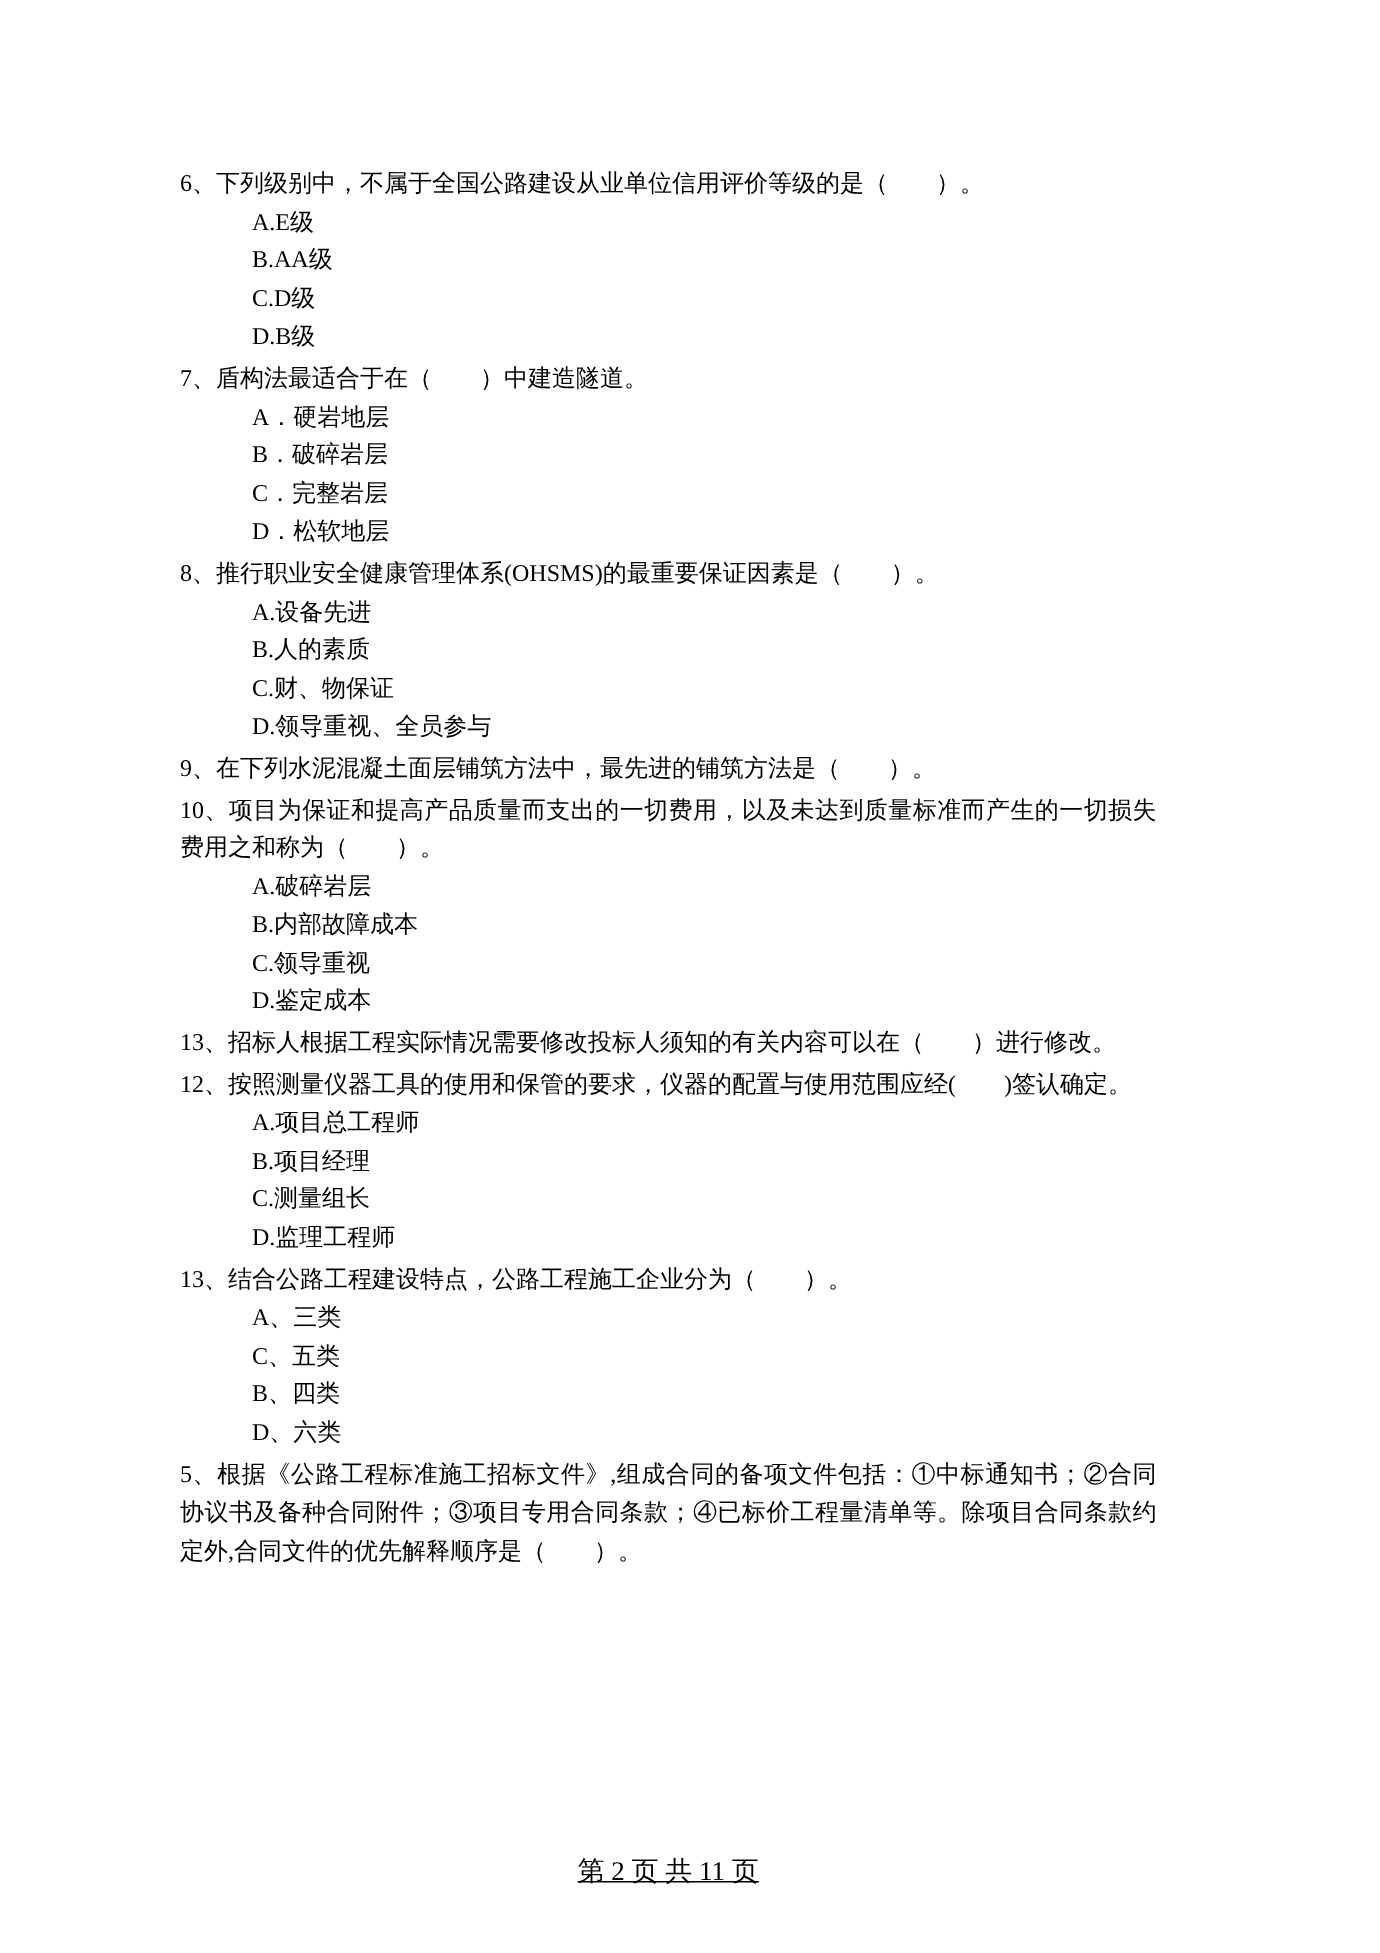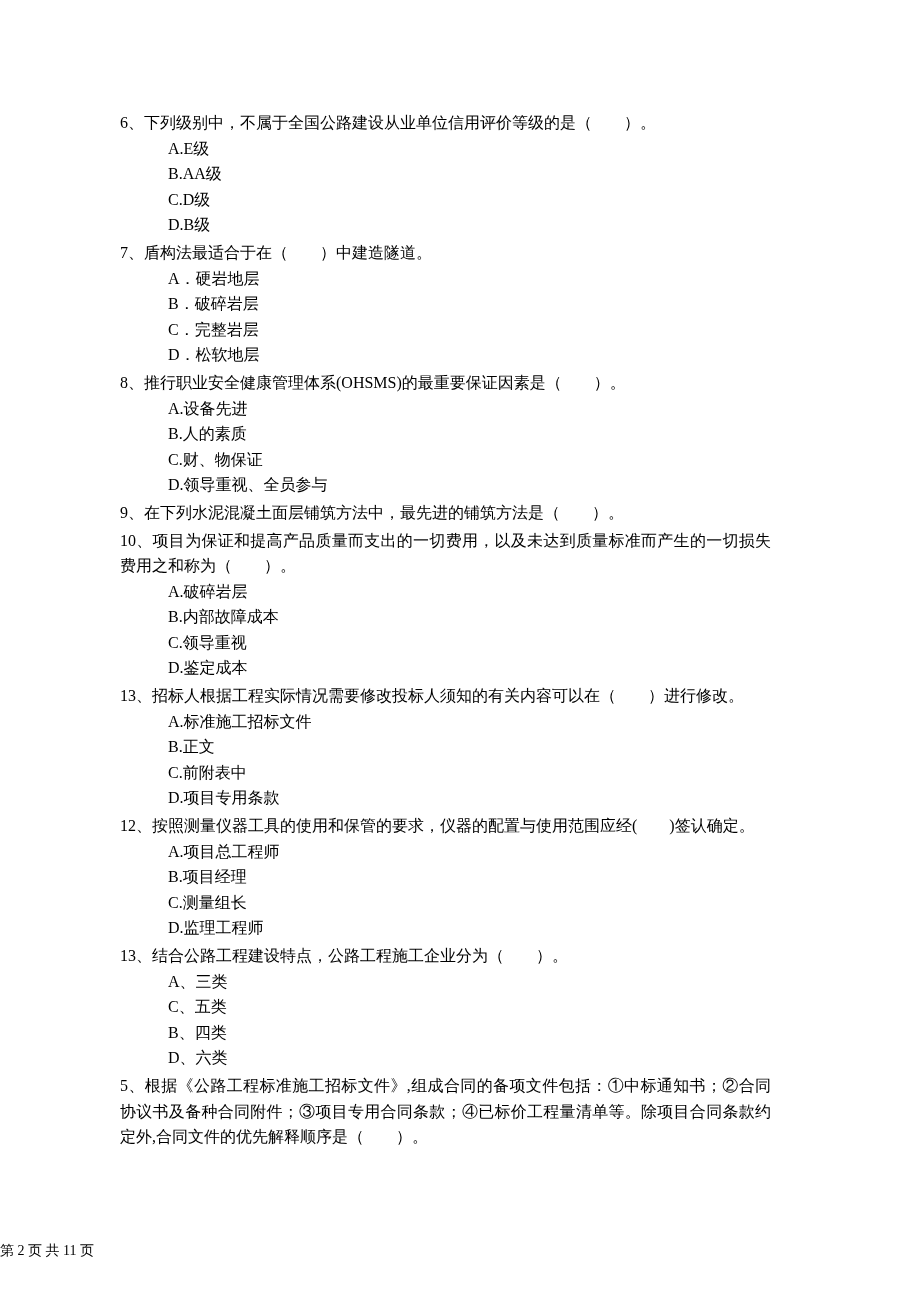--- a/index.html
+++ b/index.html
@@ -28,21 +28,23 @@
     padding-left: 48px;
     font-family: Liberation Serif, serif;
   }
   .option {
   }
   .footer {
     position: absolute;
     bottom: 40px;
     left: 0;
     width: 100%;
-    font-size: 14px;
+    text-align: center;
+    font-size: 18px;
+    text-decoration: underline;
   }
 </style>
 </head>
 <body>
 
 <div class="page">
   <div id="questions-container">
       <div class="question">
         <div class="stem"><span>6、</span><span>下列级别中，不属于全国公路建设从业单位信用评价等级的是（　　）。</span></div>
         <div class="options">
@@ -77,26 +79,20 @@
         <div class="stem"><span>10、</span><span>项目为保证和提高产品质量而支出的一切费用，以及未达到质量标准而产生的一切损失费用之和称为（　　）。</span></div>
         <div class="options">
           <div class="option">A.破碎岩层</div>
           <div class="option">B.内部故障成本</div>
           <div class="option">C.领导重视</div>
           <div class="option">D.鉴定成本</div>
         </div>
       </div>
       <div class="question">
         <div class="stem"><span>13、</span><span>招标人根据工程实际情况需要修改投标人须知的有关内容可以在（　　）进行修改。</span></div>
-        <div class="options">
-          <div class="option">A.标准施工招标文件</div>
-          <div class="option">B.正文</div>
-          <div class="option">C.前附表中</div>
-          <div class="option">D.项目专用条款</div>
-        </div>
       </div>
       <div class="question">
         <div class="stem"><span>12、</span><span>按照测量仪器工具的使用和保管的要求，仪器的配置与使用范围应经(　　)签认确定。</span></div>
         <div class="options">
           <div class="option">A.项目总工程师</div>
           <div class="option">B.项目经理</div>
           <div class="option">C.测量组长</div>
           <div class="option">D.监理工程师</div>
         </div>
       </div>

